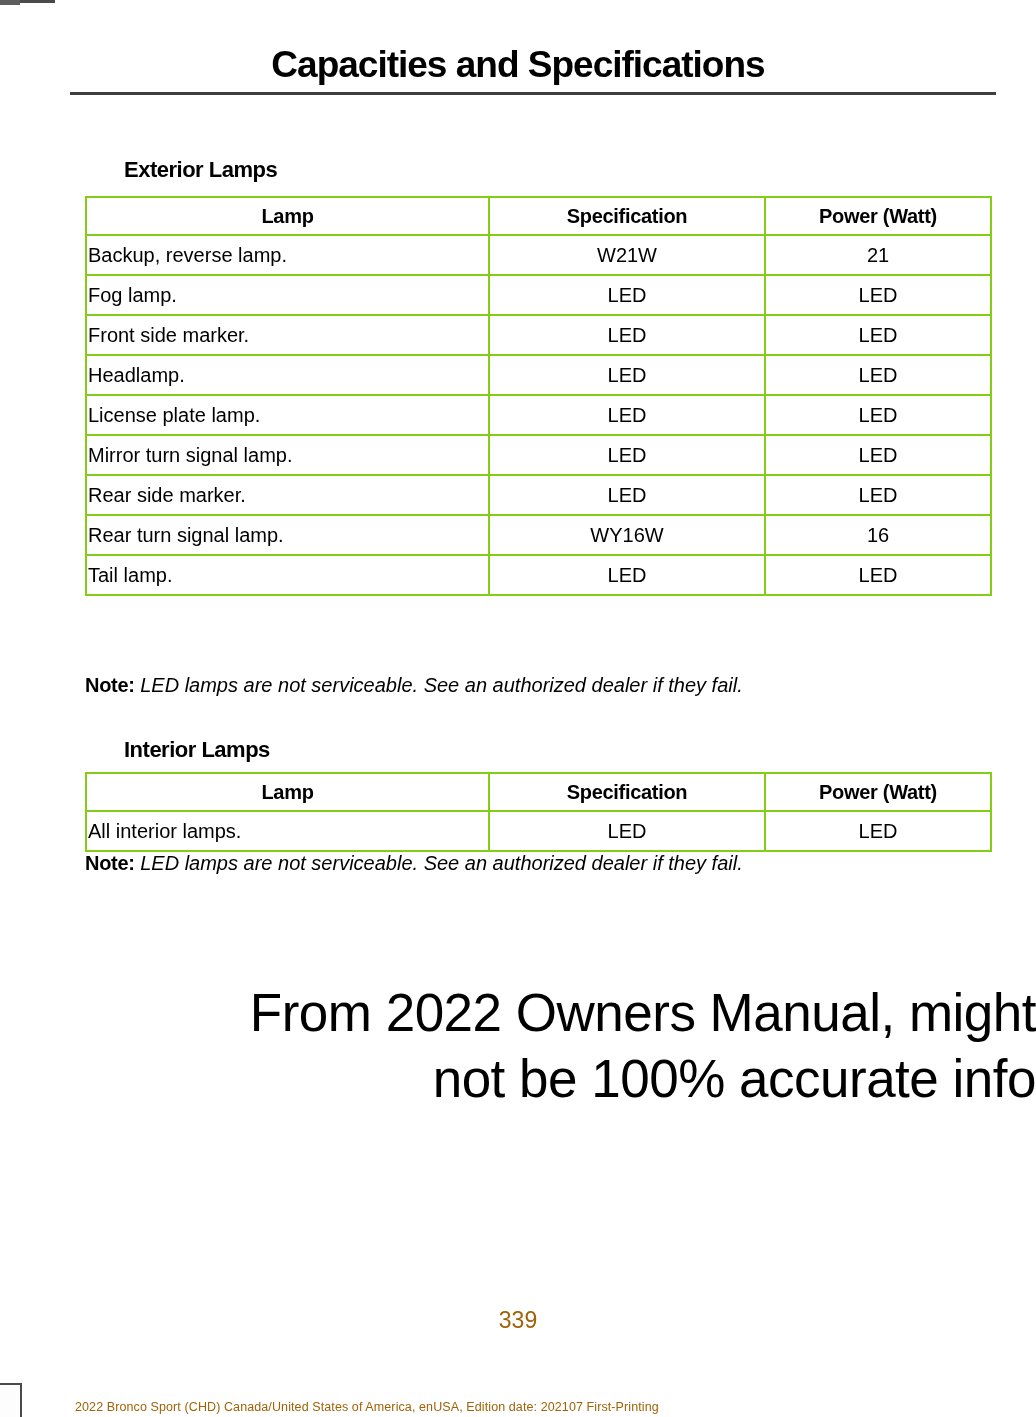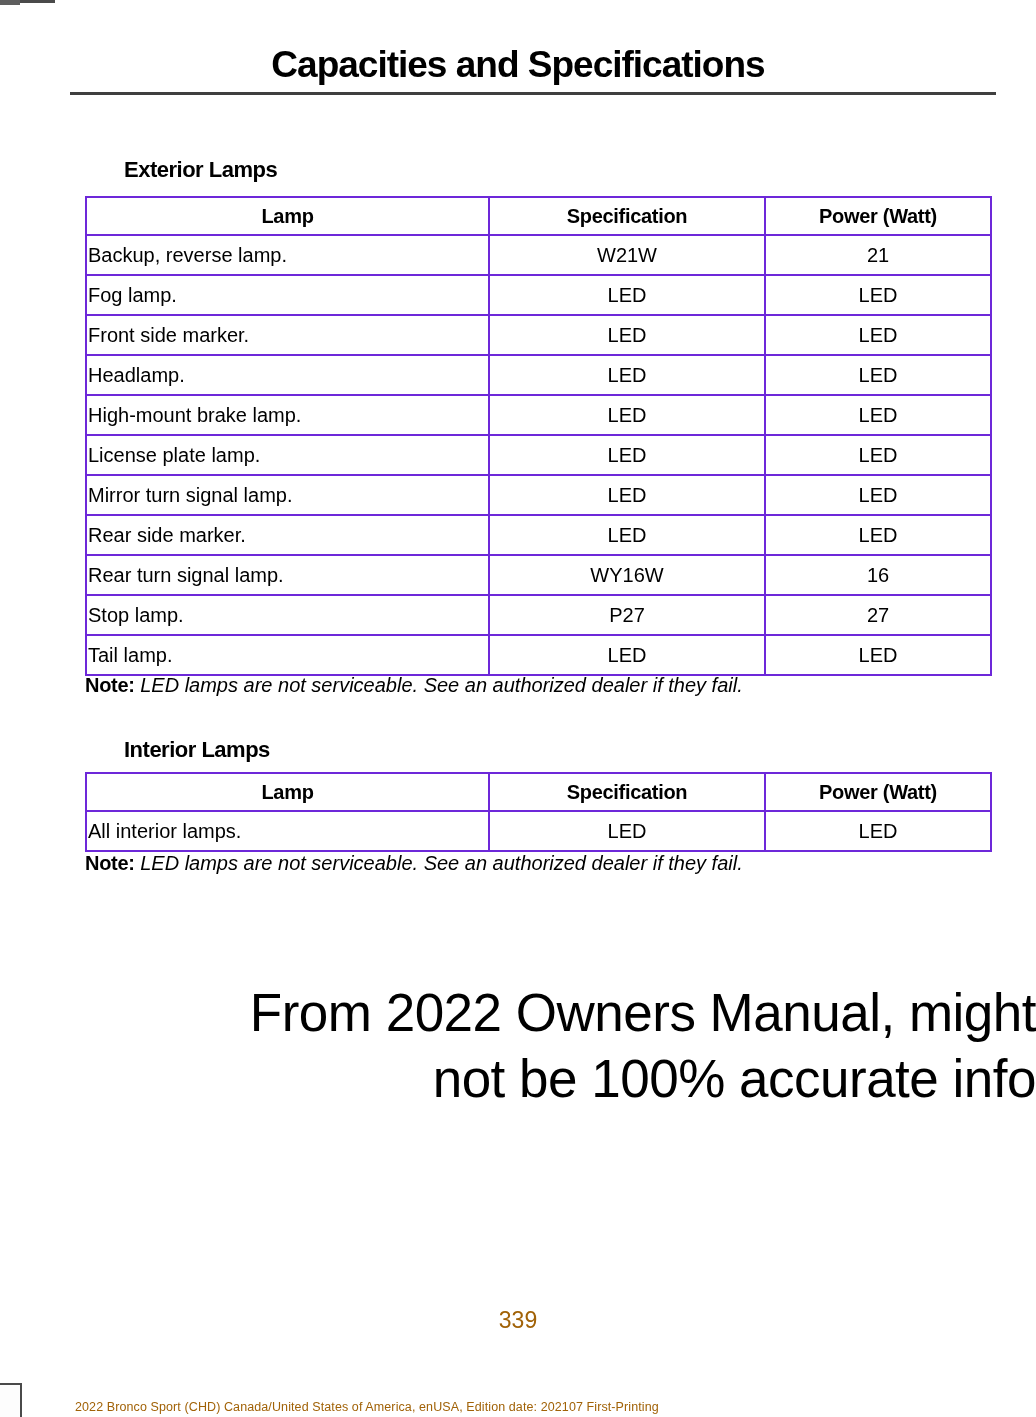--- a/index.html
+++ b/index.html
@@ -23,21 +23,21 @@
   .heading-exterior{ top:157px; }
   .heading-interior{ top:737px; }
 
   table.spec-table{
     position:absolute; left:85px; width:905px;
     border-collapse:collapse; table-layout:fixed;
   }
   .table-exterior{ top:196px; }
   .table-interior{ top:772px; }
   .spec-table th, .spec-table td{
-    border:2px solid #6d28d9;
+    border:2px solid #84cc16;
     font-size:20px; overflow:hidden; white-space:nowrap;
   }
   .spec-table th{
     height:34px; font-weight:bold; text-align:center; letter-spacing:-0.3px;
   }
   .spec-table td{ height:36px; text-align:center; }
   .spec-table td.lamp-col{ text-align:left; }
   col.c-lamp{ width:403px; } col.c-spec{ width:276px; } col.c-pow{ width:226px; }
 
   .note{
@@ -110,48 +110,38 @@
         <td class="lamp-col">Front side marker.</td>
         <td>LED</td>
         <td>LED</td>
       </tr>
       <tr>
         <td class="lamp-col">Headlamp.</td>
         <td>LED</td>
         <td>LED</td>
       </tr>
       <tr>
-        <td class="lamp-col">High-mount brake lamp.</td>
-        <td>LED</td>
-        <td>LED</td>
-      </tr>
-      <tr>
         <td class="lamp-col">License plate lamp.</td>
         <td>LED</td>
         <td>LED</td>
       </tr>
       <tr>
         <td class="lamp-col">Mirror turn signal lamp.</td>
         <td>LED</td>
         <td>LED</td>
       </tr>
       <tr>
         <td class="lamp-col">Rear side marker.</td>
         <td>LED</td>
         <td>LED</td>
       </tr>
       <tr>
         <td class="lamp-col">Rear turn signal lamp.</td>
         <td>WY16W</td>
         <td>16</td>
-      </tr>
-      <tr>
-        <td class="lamp-col">Stop lamp.</td>
-        <td>P27</td>
-        <td>27</td>
       </tr>
       <tr>
         <td class="lamp-col">Tail lamp.</td>
         <td>LED</td>
         <td>LED</td>
       </tr>
     </tbody>
   </table>
 
   <div class="note note-exterior">

